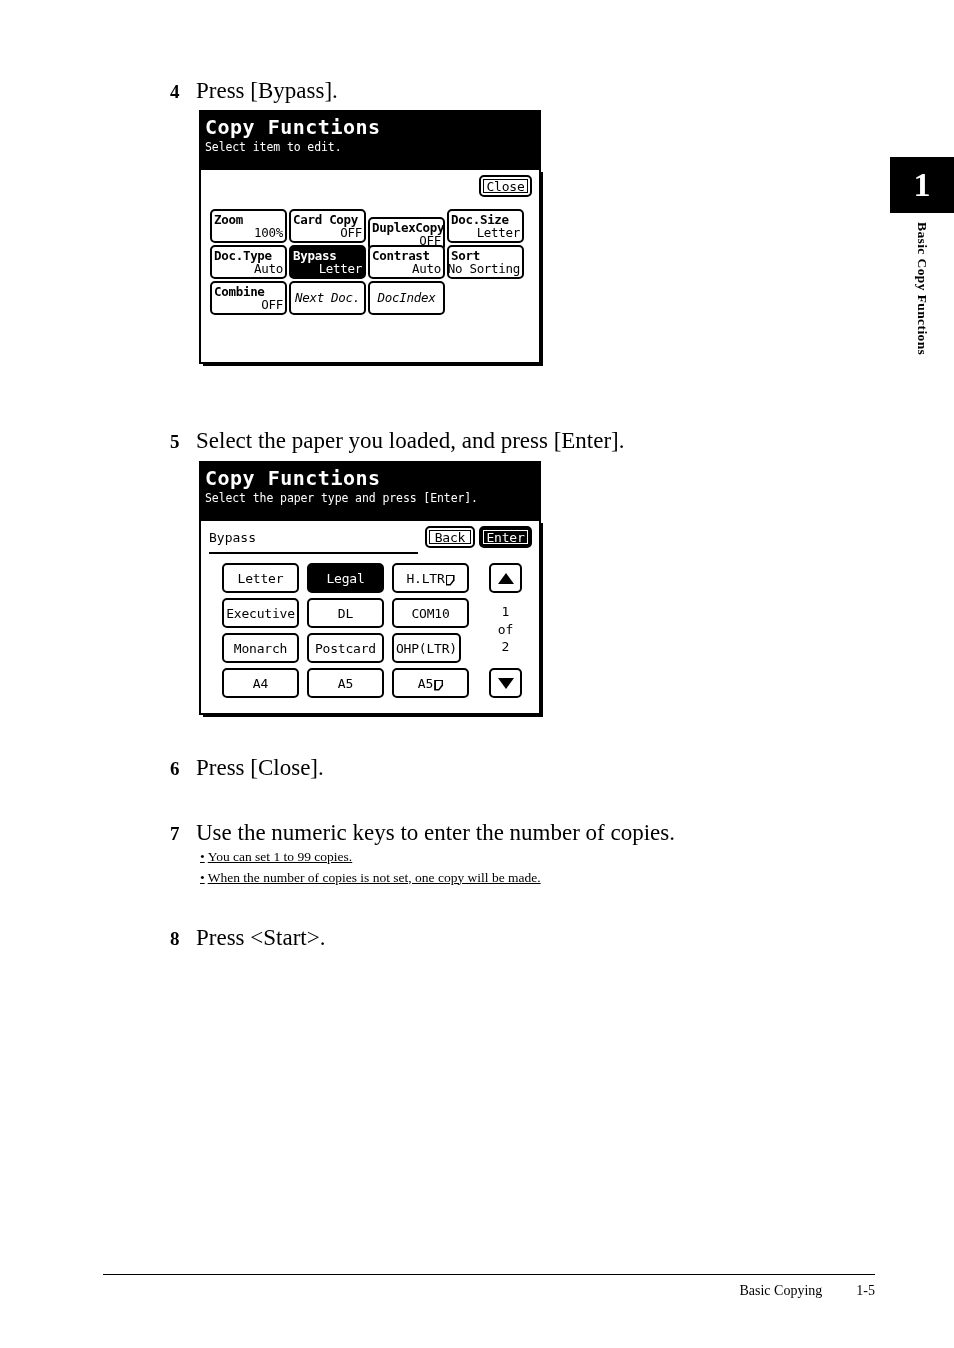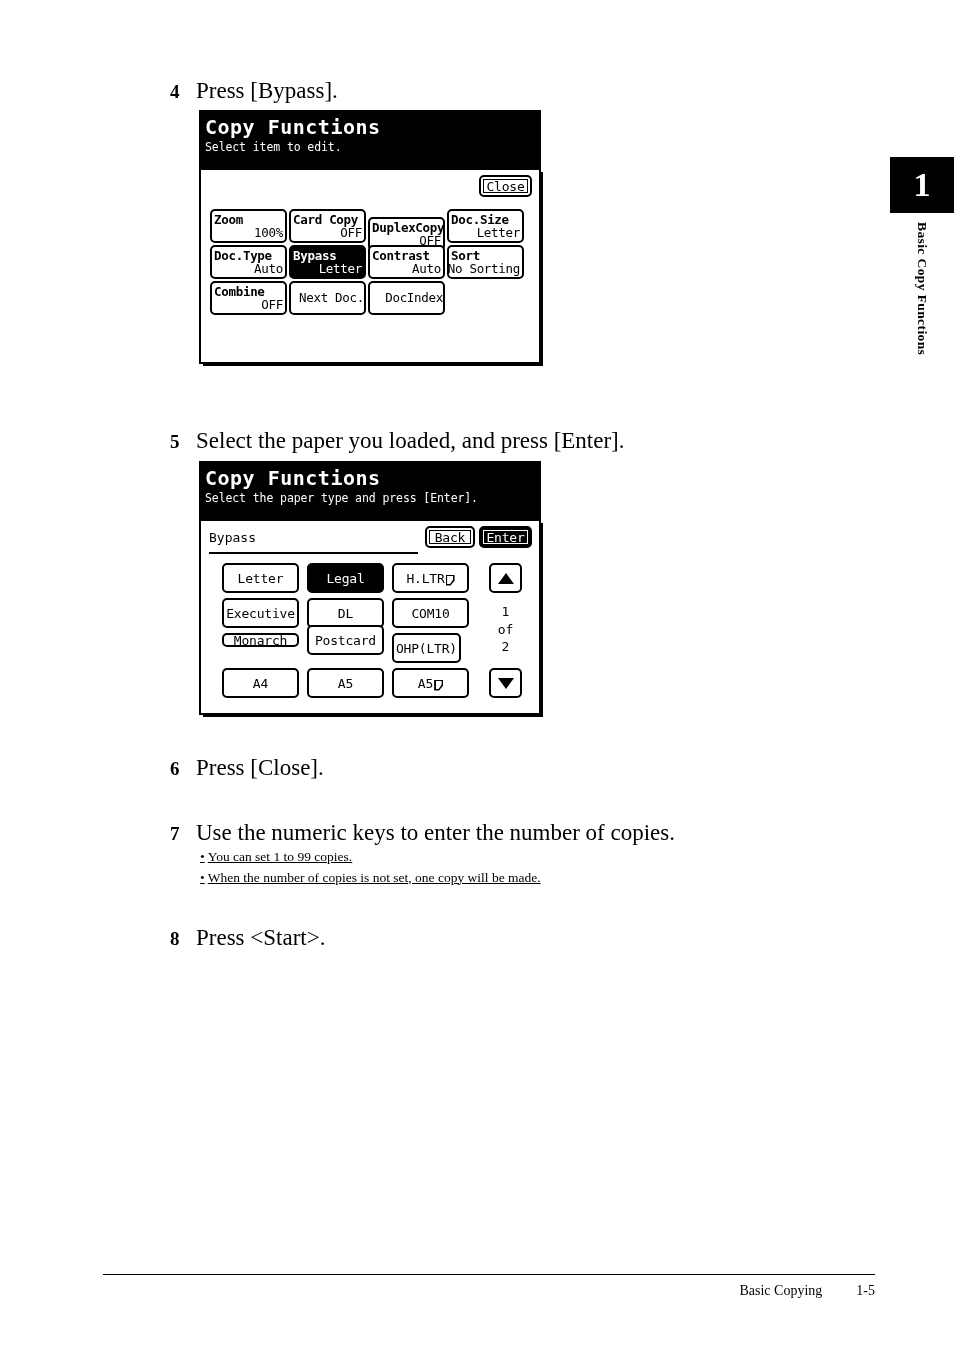--- a/index.html
+++ b/index.html
@@ -184,23 +184,24 @@
     bottom: 2px;
     white-space: nowrap;
     letter-spacing: -0.3px;
   }
   .fkey .only {
     position: absolute;
     left: 0;
     right: 0;
     top: 50%;
     transform: translateY(-50%);
-    text-align: right;
+    text-align: center;
     white-space: nowrap;
     letter-spacing: -0.3px;
+    font-style: italic;
   }
 
   
   .pkey {
     display: flex;
     align-items: center;
     justify-content: center;
     font-size: 13px;
     letter-spacing: -0.2px;
   }
@@ -423,24 +424,24 @@
       <div class="key pkey" style="left:21px;  top:77px; width:77px; height:30px;">
         <span>Executive</span>
       </div>
       <div class="key pkey" style="left:106px; top:77px; width:77px; height:30px;">
         <span>DL</span>
       </div>
       <div class="key pkey" style="left:191px; top:77px; width:77px; height:30px;">
         <span>COM10</span>
       </div>
 
-      <div class="key pkey" style="left:21px;  top:112px; width:77px; height:14px;">
+      <div class="key pkey" style="left:21px;  top:112px; width:77px; height:30px;">
         <span>Monarch</span>
       </div>
-      <div class="key pkey" style="left:106px; top:104px; width:77px; height:30px;">
+      <div class="key pkey" style="left:106px; top:112px; width:77px; height:30px;">
         <span>Postcard</span>
       </div>
       <div class="key pkey" style="left:191px; top:112px; width:69px; height:30px;text-align:right;">
         <span>OHP(LTR)</span>
       </div>
 
       <div class="key pkey" style="left:21px;  top:147px; width:77px; height:30px;">
         <span>A4</span>
       </div>
       <div class="key pkey" style="left:106px; top:147px; width:77px; height:30px;">

